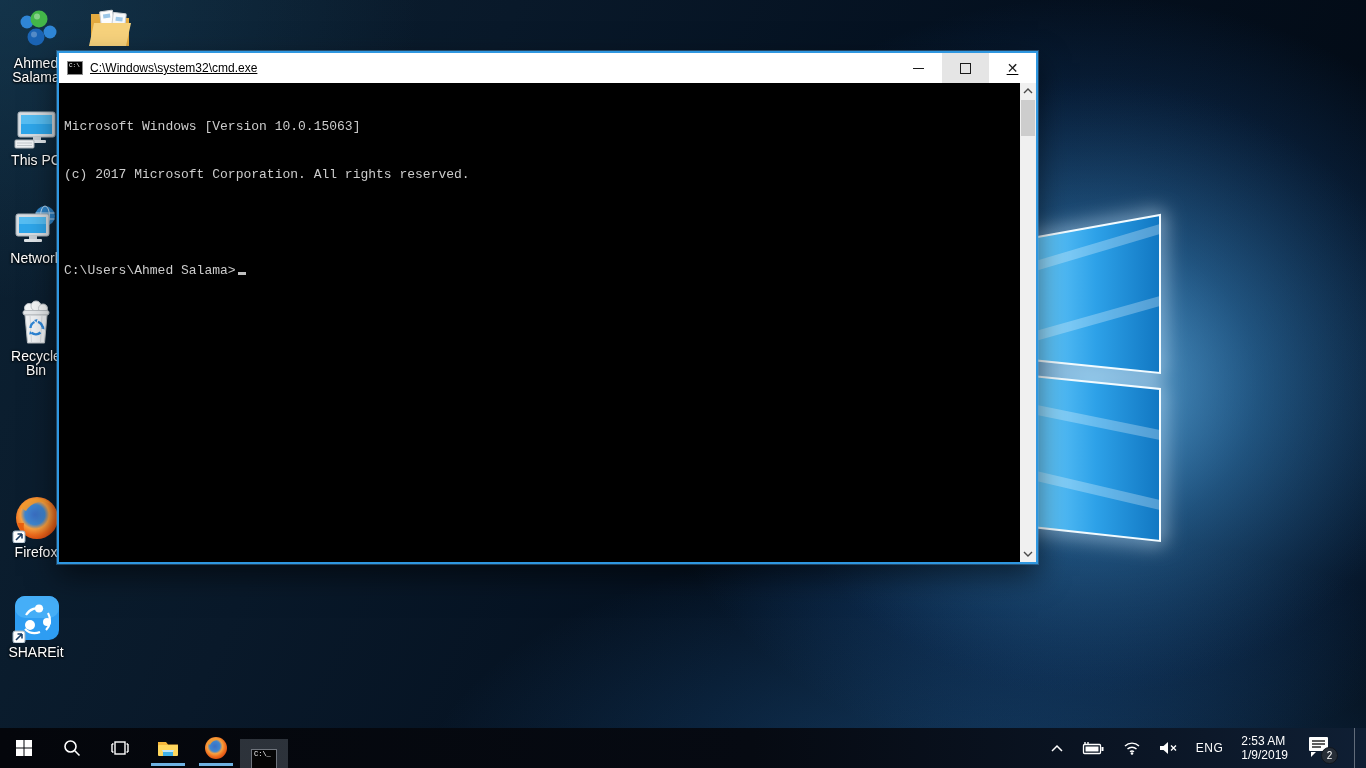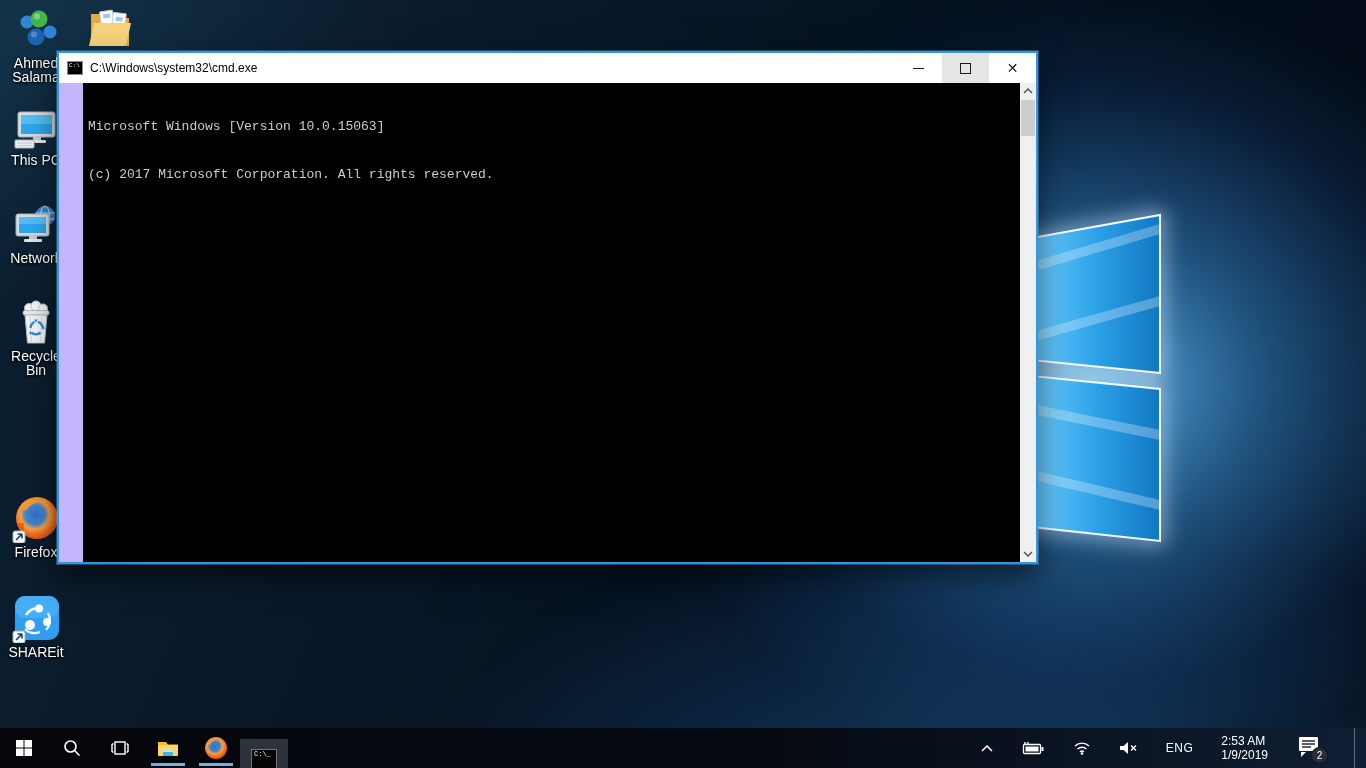--- a/index.html
+++ b/index.html
@@ -16,51 +16,51 @@
   .wall-logo{position:absolute;left:0;top:0;}
 
   
   .dicon{position:absolute;width:72px;text-align:center;z-index:1;cursor:default;}
   .dicon svg{display:block;margin:0 auto;}
   .dlabel{margin-top:2px;padding:0 2px;font-size:14px;line-height:14px;color:#fff;
           text-shadow:0 1px 2px #000,0 0 3px rgba(0,0,0,.9);}
 
   
   .cmd-window{position:absolute;left:57px;top:51px;width:981px;height:513px;z-index:2;
-    box-sizing:border-box;border:2px solid #2f97e0;background:#c4b5fd;
-    box-shadow:0 0 0 1px rgba(90,170,230,.35),0 12px 28px rgba(0,0,0,.55);}
+    box-sizing:border-box;border:2px solid #2f97e0;background:#d946ef;
+    box-shadow:0 0 0 1px rgba(90,170,230,.35),0 12px 28px rgba(0,0,0,.55);text-decoration:underline;}
   .titlebar{height:30px;background:#fff;display:flex;align-items:center;}
   .cmd-mini{width:16px;height:14px;margin:0 7px 0 8px;background:#000;border:1px solid #8a8a8a;
     color:#fff;font-family:"Liberation Mono",monospace;font-size:6px;line-height:7px;padding-left:1px;box-sizing:border-box;}
   .title-text{font-size:12px;color:#000;flex:1;white-space:nowrap;overflow:hidden;}
   .winbtn{width:47px;height:30px;display:flex;align-items:center;justify-content:center;background:#fff;}
   .winbtn.max{background:#e5e5e5;}
   .glyph-min{width:11px;height:1px;background:#1a1a1a;}
   .glyph-max{width:9px;height:9px;border:1px solid #1a1a1a;}
   .glyph-close{font-size:14px;color:#1a1a1a;line-height:14px;}
   .console{position:absolute;left:0;right:0;top:30px;bottom:0;background:#000;
     font-family:"Liberation Mono","DejaVu Sans Mono",monospace;font-size:13px;line-height:16px;
-    color:#cccccc;padding:4px 0 8px 5px;box-sizing:border-box;white-space:pre;margin-left:24px;}
+    color:#cccccc;padding:4px 0 8px 5px;box-sizing:border-box;white-space:pre;}
   .cline{min-height:16px;}
   .cursor{display:inline-block;width:8px;height:3px;background:#c0c0c0;margin-left:2px;vertical-align:-1px;}
   .scrollbar{position:absolute;top:30px;bottom:0;right:0;width:16px;background:#f0f0f0;}
   .sb-btn{position:absolute;left:0;width:16px;height:16px;display:flex;align-items:center;justify-content:center;}
   .sb-up{top:0;} .sb-down{bottom:0;}
   .sb-thumb{position:absolute;left:1px;right:1px;top:17px;height:36px;background:#cdcdcd;}
 
   
   .taskbar{position:absolute;left:0;bottom:0;width:1366px;height:40px;z-index:3;display:flex;align-items:stretch;
     background:linear-gradient(90deg,#04060b 0%,#060a12 55%,#0b1626 85%,#0f1f34 100%);}
   .tbtn{position:relative;width:48px;height:40px;display:flex;align-items:center;justify-content:center;}
   .tbtn.active{background:rgba(130,142,155,.32);margin-top:11px;}
   .underline{position:absolute;bottom:2px;height:3px;background:#6fb2e2;left:7px;right:7px;}
   .tbtn.active .underline{left:1px;right:1px;background:#8fd0f5;}
   .cmd-task{width:26px;height:20px;background:#050505;border:1px solid #6f747c;box-sizing:border-box;
     color:#fff;font-family:"Liberation Mono",monospace;font-size:7px;line-height:8px;padding-left:2px;}
-  .tray{margin-left:auto;display:flex;align-items:center;gap:28px;padding-right:6px;color:#fff;}
+  .tray{margin-left:auto;display:flex;align-items:center;gap:18px;padding-right:6px;color:#fff;}
   .tray-ico{display:flex;align-items:center;justify-content:center;}
   .lang{font-size:12px;letter-spacing:.5px;}
   .clock{font-size:12px;line-height:14px;text-align:left;}
   .action{position:relative;width:30px;height:28px;}
   .badge{position:absolute;right:-2px;bottom:-2px;width:15px;height:15px;border-radius:50%;
     background:#272e37;border:1px solid #10151c;color:#fff;font-size:10px;line-height:15px;text-align:center;}
   .show-desktop{width:5px;height:40px;border-left:1px solid rgba(255,255,255,.35);}
 </style>
 </head>
 <body>
@@ -228,20 +228,21 @@
           <div class="glyph-max"></div>
         </div>
       <div class="winbtn">
           <div class="glyph-close">✕</div>
         </div>
     </div>
     <div class="console">
       <div class="cline">Microsoft Windows [Version 10.0.15063]</div>
       <div class="cline">(c) 2017 Microsoft Corporation. All rights reserved.</div>
       <div class="cline"></div>
+      <div class="cline"><span>C:\Users\Ahmed Salama&gt;</span><span class="cursor"></span></div>
     </div>
     <div class="scrollbar">
       <div class="sb-btn sb-up">
         <svg width="10" height="6">
             <polyline points="1,5 5,1 9,5" fill="none" stroke="#4a4a4a" stroke-width="1.4"></polyline>
           </svg>
       </div>
       <div class="sb-thumb"></div>
       <div class="sb-btn sb-down">
         <svg width="10" height="6">

